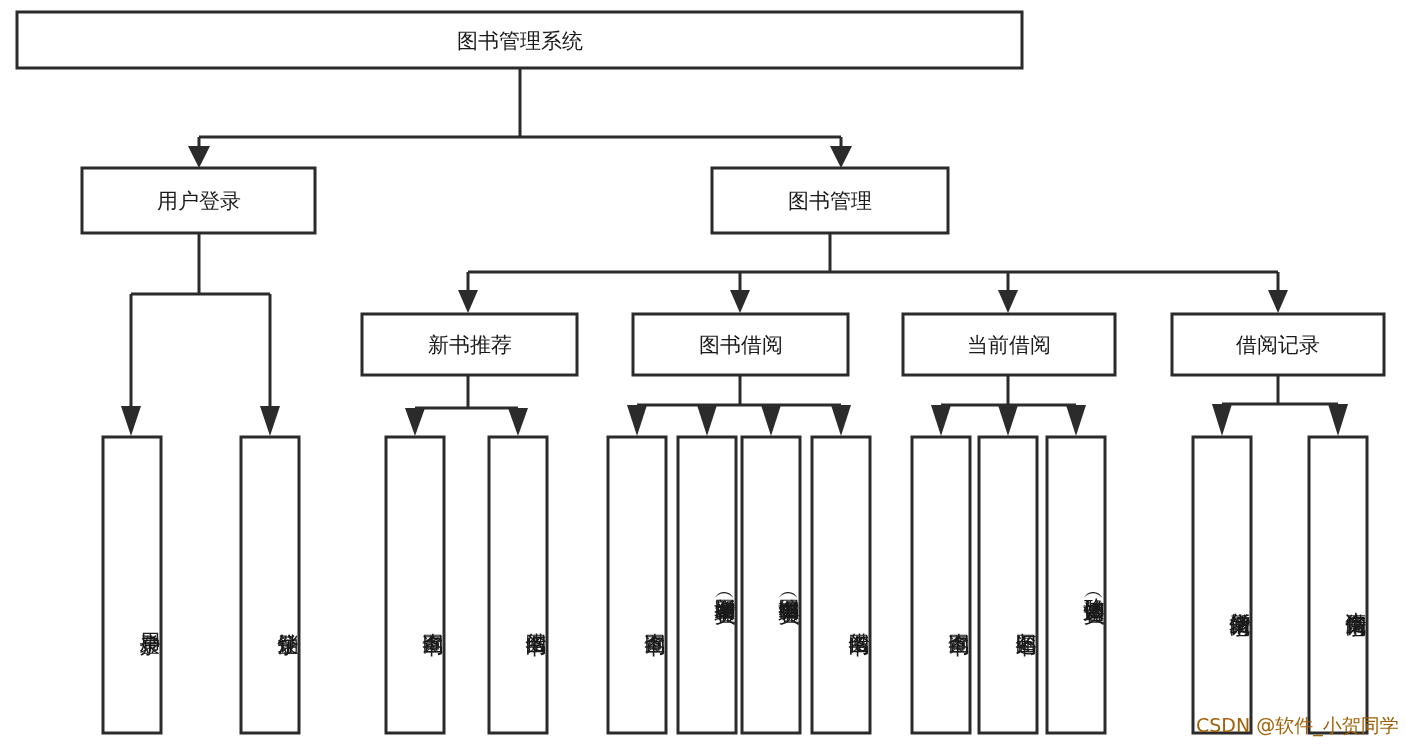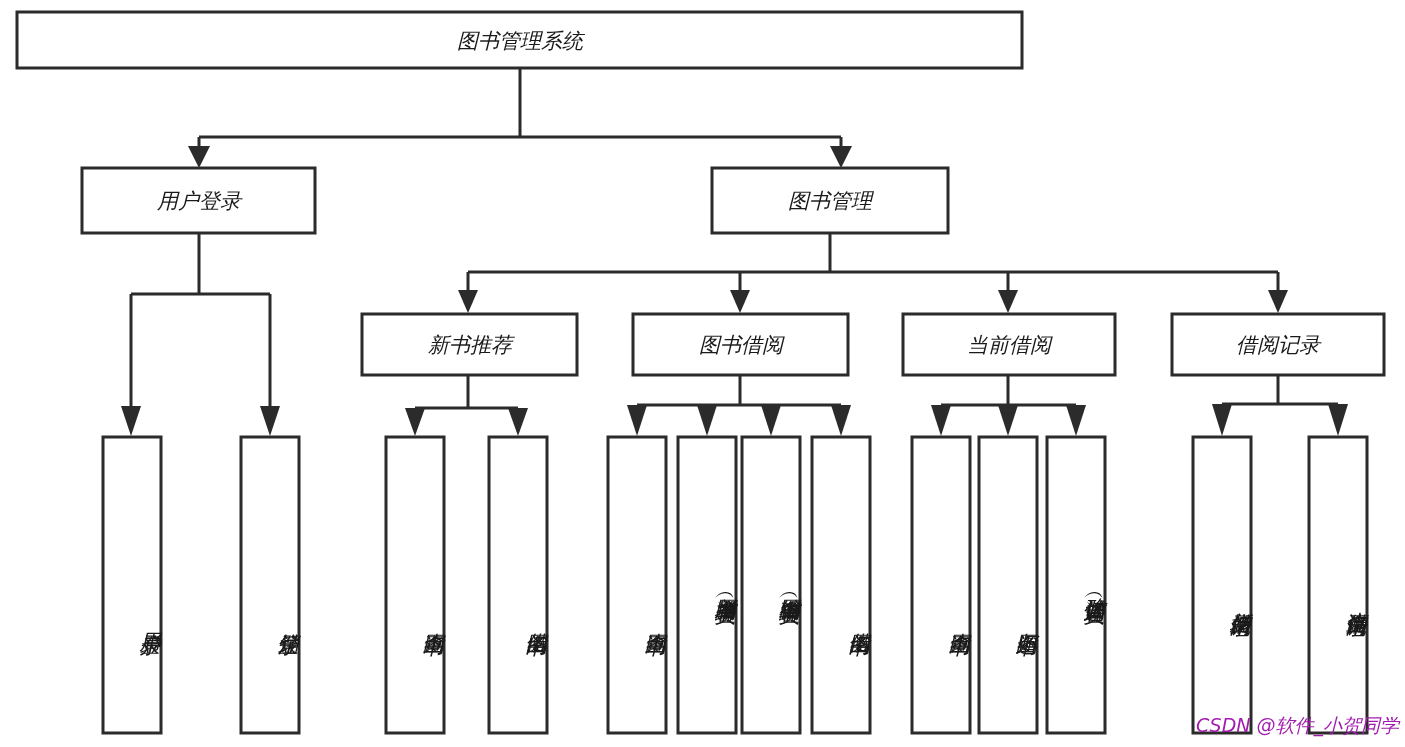--- a/index.html
+++ b/index.html
@@ -10,21 +10,20 @@
   }
   body {
     font-family: "DejaVu Sans", "Liberation Sans", sans-serif;
   }
   #diagram-root {
     position: relative;
     width: 1405px;
     height: 747px;
     background: #ffffff;
     overflow: hidden;
-    font-style: italic;
   }
   svg#tree-svg {
     position: absolute;
     left: 0;
     top: 0;
     width: 1405px;
     height: 747px;
   }
   .node-rect {
     fill: #ffffff;
@@ -66,21 +65,21 @@
     white-space: nowrap;
     display: flex;
     align-items: flex-start;
     justify-content: center;
     pointer-events: none;
   }
   .watermark {
     position: absolute;
     font-family: "DejaVu Sans", "Liberation Sans", sans-serif;
     font-size: 19px;
-    color: #a21caf;
+    color: #a16207;
     white-space: nowrap;
   }
 </style>
 </head>
 <body>
 
 <div id="diagram-root">
 
   <svg id="tree-svg" viewBox="0 0 1405 747">
     <defs>

